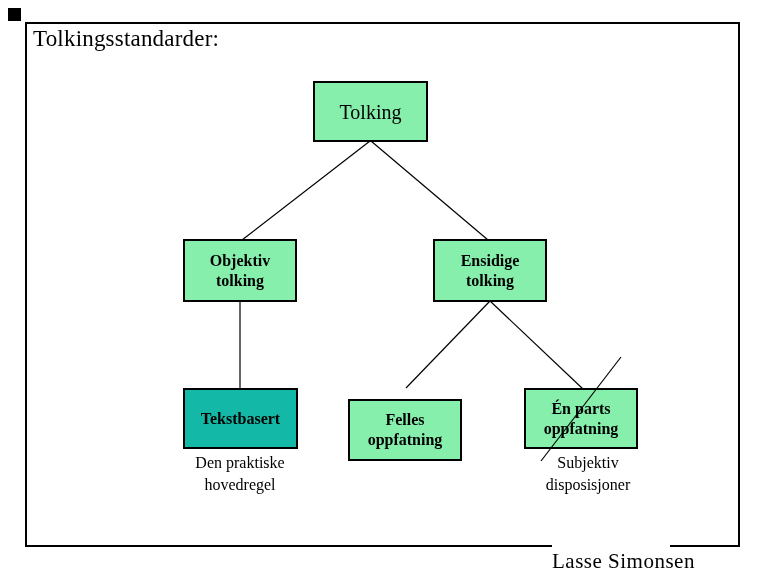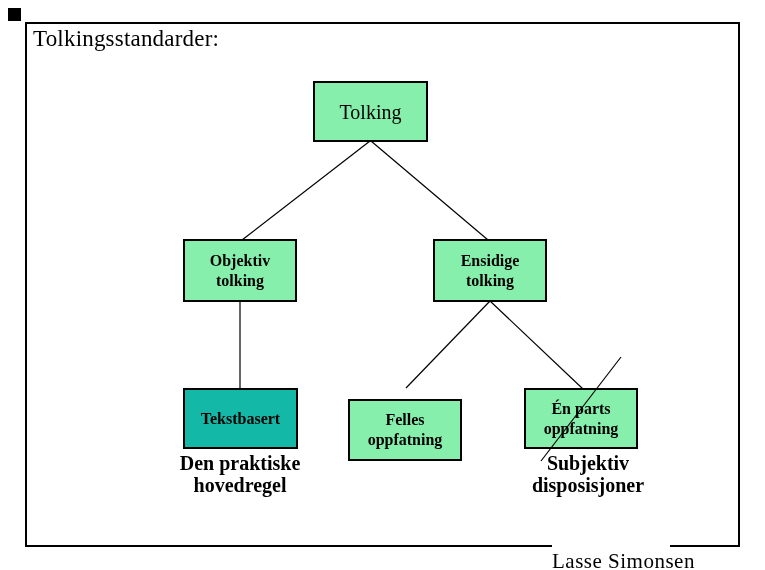--- a/index.html
+++ b/index.html
@@ -58,22 +58,22 @@
   }
   .node-objektiv   { left: 183px; top: 239px; width: 114px; height: 63px; }
   .node-subjektiv  { left: 433px; top: 239px; width: 114px; height: 63px; }
   .node-tekstbasert{ left: 183px; top: 388px; width: 115px; height: 61px; }
   .node-felles     { left: 348px; top: 387px; width: 114px; height: 62px; margin-top: 12px; }
   .node-enparts    { left: 524px; top: 388px; width: 114px; height: 61px; }
   .caption {
     position: absolute;
     width: 150px;
     text-align: center;
-    font-size: 20px;
-    font-weight: bold;
+    font-size: 16px;
+    font-weight: normal;
     line-height: 22px;
     white-space: pre-line;
   }
   .caption-tekstbasert { left: 165px; top: 452px; }
   .caption-felles      { left: 330px; top: 452px; }
   .caption-enparts     { left: 513px; top: 452px; }
   .connectors {
     position: absolute;
     left: 0; top: 0;
     width: 765px; height: 570px;

